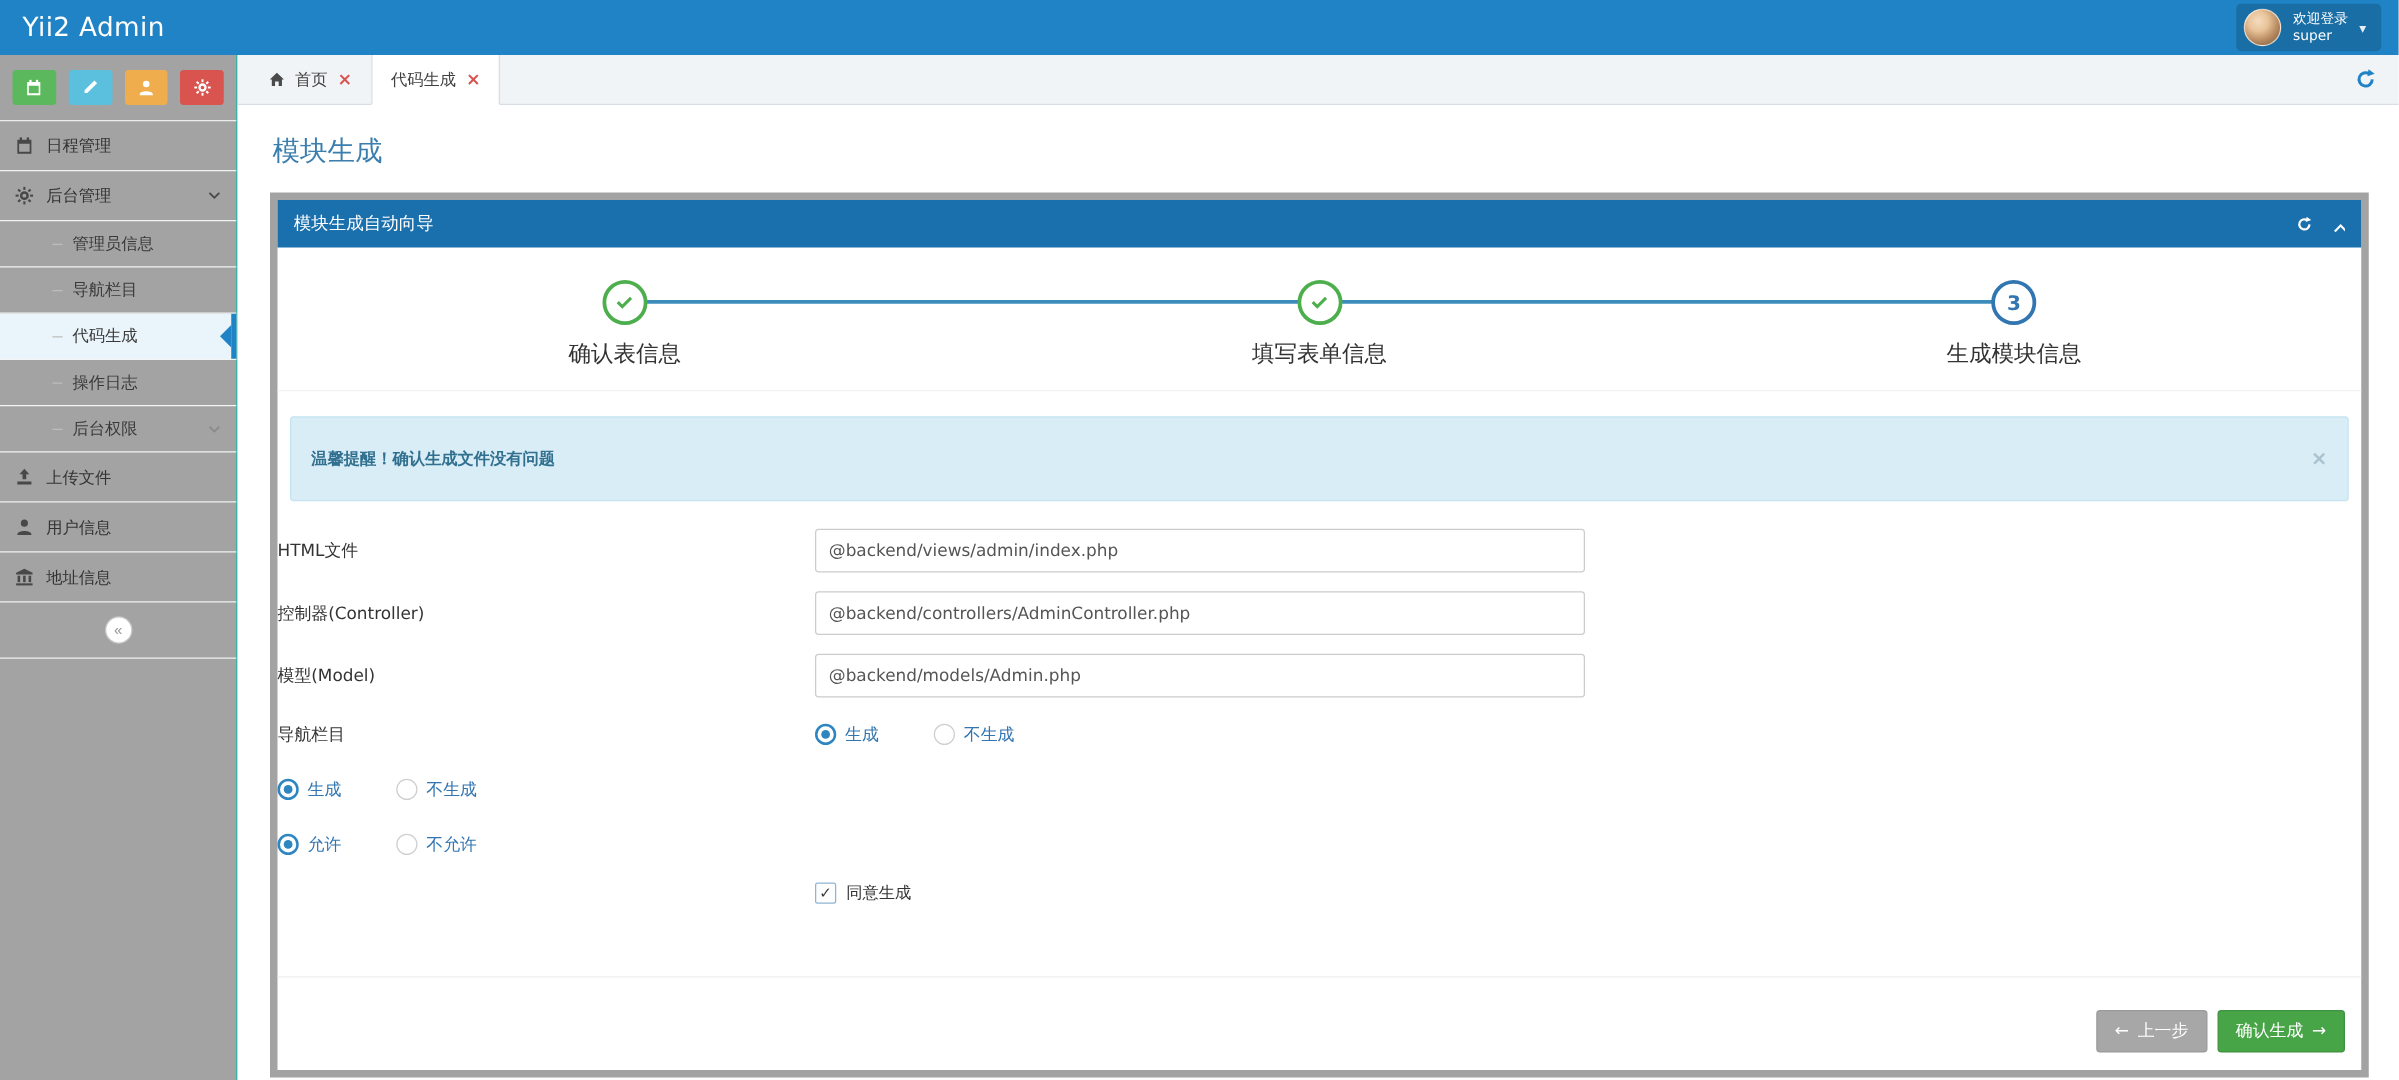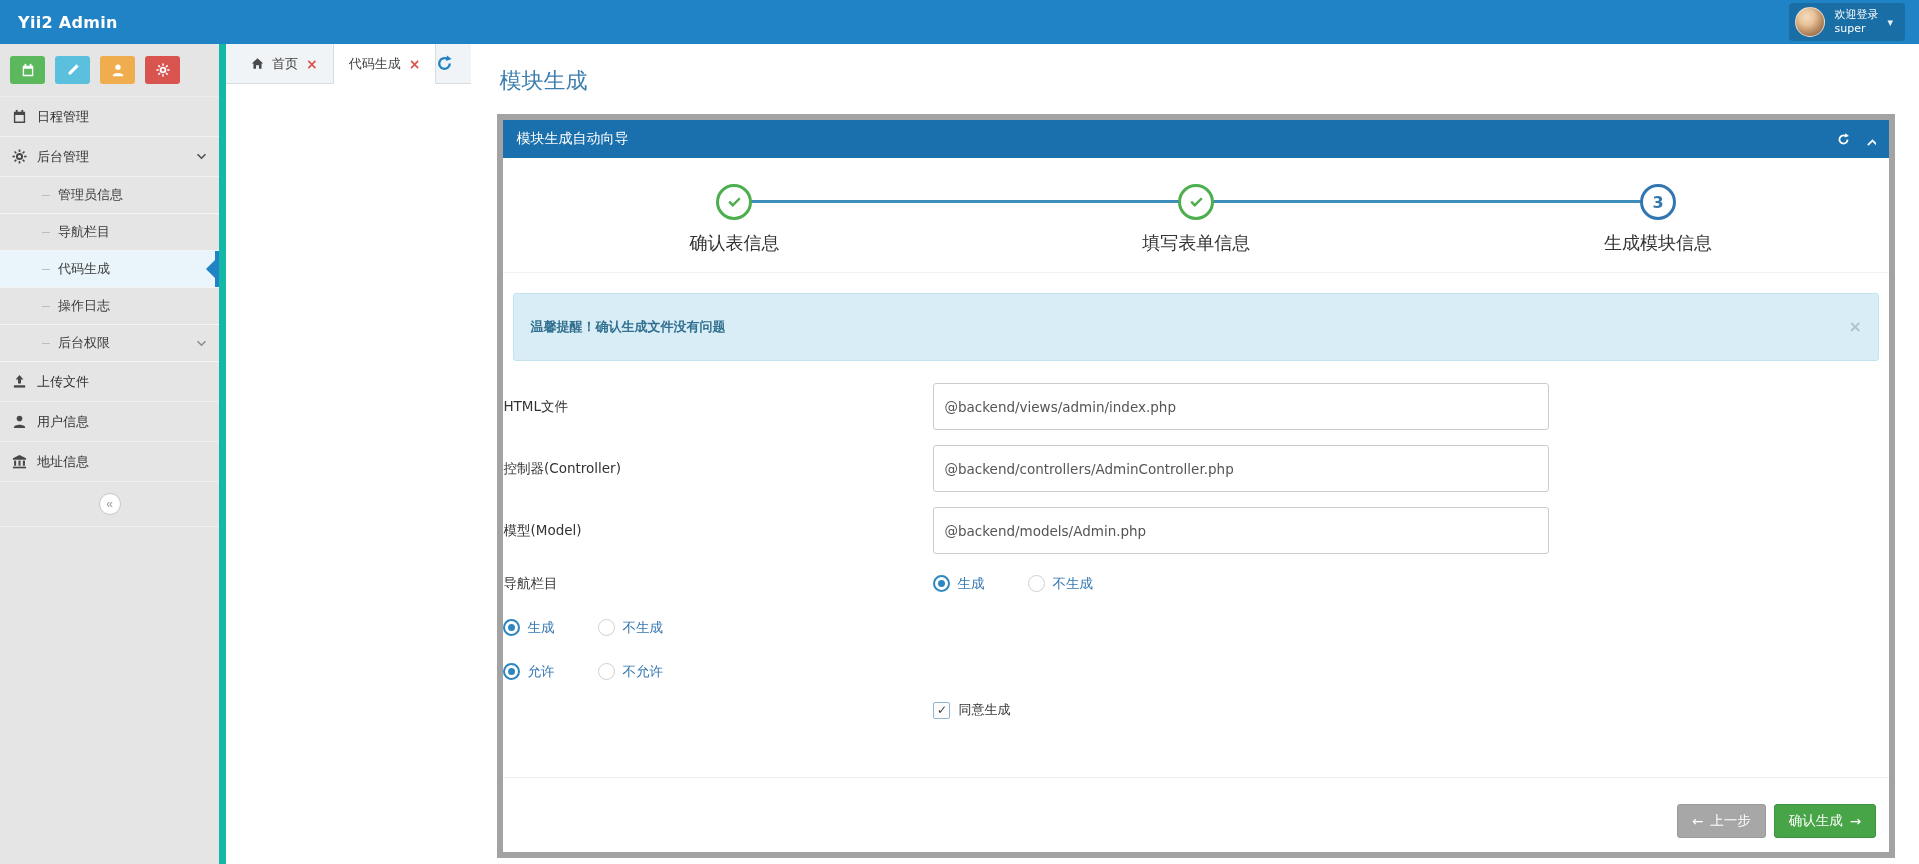--- a/index.html
+++ b/index.html
@@ -9,38 +9,38 @@
     font-size:13px; color:#333; background:#fff;
   }
   svg { display:block; fill:currentColor; }
   .ic { width:15px; height:15px; }
 
   
   .topbar {
     height:44px; background:#1f83c6; color:#fff;
     display:flex; align-items:center; padding:0 14px 0 18px;
   }
-  .brand { font-size:16px; font-weight:bold; letter-spacing:.3px; }
+  .brand { font-size:21px; font-weight:normal; letter-spacing:.3px; }
   .topbar-spacer { flex:1; }
   .userbox {
     display:flex; align-items:center; gap:9px; cursor:pointer;
     background:rgba(0,0,0,.16); border-radius:4px; padding:4px 12px 4px 6px;
   }
   .avatar {
     width:30px; height:30px; border-radius:50%;
     background:radial-gradient(circle at 38% 32%, #f4dcc0 0%, #e9c49a 30%, #b98c63 60%, #6e5136 100%);
     border:1px solid rgba(255,255,255,.65);
   }
   .welcome { font-size:11px; line-height:1.3; }
   .caret { font-size:11px; opacity:.9; }
 
   
   .layout { display:flex; height:820px; }
-  .sidebar { width:226px; background:#e5e5e5; border-right:7px solid #14b8a6; flex:none; }
-  .main { flex:1; display:flex; flex-direction:row; min-width:0; }
+  .sidebar { width:190px; background:#a3a3a3; border-right:1px solid #14b8a6; flex:none; }
+  .main { flex:1; display:flex; flex-direction:column; min-width:0; }
 
   
   .shortcuts { display:flex; gap:10px; padding:12px 10px; border-bottom:1px solid #ededed; }
   .shortcut {
     width:35px; height:28px; border-radius:3px; border:none; cursor:pointer;
     display:flex; align-items:center; justify-content:center; color:#fff;
   }
   .shortcut .ic { width:14px; height:14px; }
   .sc-green { background:#5cb85c; } .sc-cyan { background:#5bc0de; }
   .sc-orange { background:#f0ad4e; } .sc-red { background:#d9534f; }
@@ -118,21 +118,21 @@
     margin:20px 10px 16px; background:#d9edf7; border:1px solid #c4e3f0; border-radius:3px;
     color:#31708f; padding:24px 16px; display:flex; align-items:center; font-weight:600; font-size:13px;
   }
   .alert-close { margin-left:auto; color:#a9c3d1; font-weight:bold; font-size:16px; line-height:1; cursor:pointer; }
 
   
   .wizard-form { padding:6px 0 58px; }
   .form-row { display:flex; align-items:center; margin-bottom:15px; }
   .form-label { width:430px; flex:none; text-align:left; padding-right:14px; font-size:13.5px; color:#333; }
   .form-input {
-    width:616px; height:47px; border:1px solid #ccc; border-radius:3px; padding:6px 10px;
+    width:616px; height:35px; border:1px solid #ccc; border-radius:3px; padding:6px 10px;
     font-size:13.5px; color:#555; font-family:inherit; background:#fff;
   }
   .radio-row { min-height:29px; }
   .radio-group { display:flex; align-items:center; gap:44px; }
   .radio-opt { display:flex; align-items:center; gap:7px; cursor:pointer; color:#3276b1; font-size:13.5px; }
   .radio { width:17px; height:17px; border-radius:50%; position:relative; flex:none; background:#fff; }
   .radio.on { border:2px solid #2e86c1; }
   .radio.on::after { content:""; position:absolute; inset:3px; border-radius:50%; background:#2e86c1; }
   .radio.off { border:1px solid #cfcfcf; }
   .checkbox-row { margin-left:430px; display:flex; align-items:center; gap:8px; }

